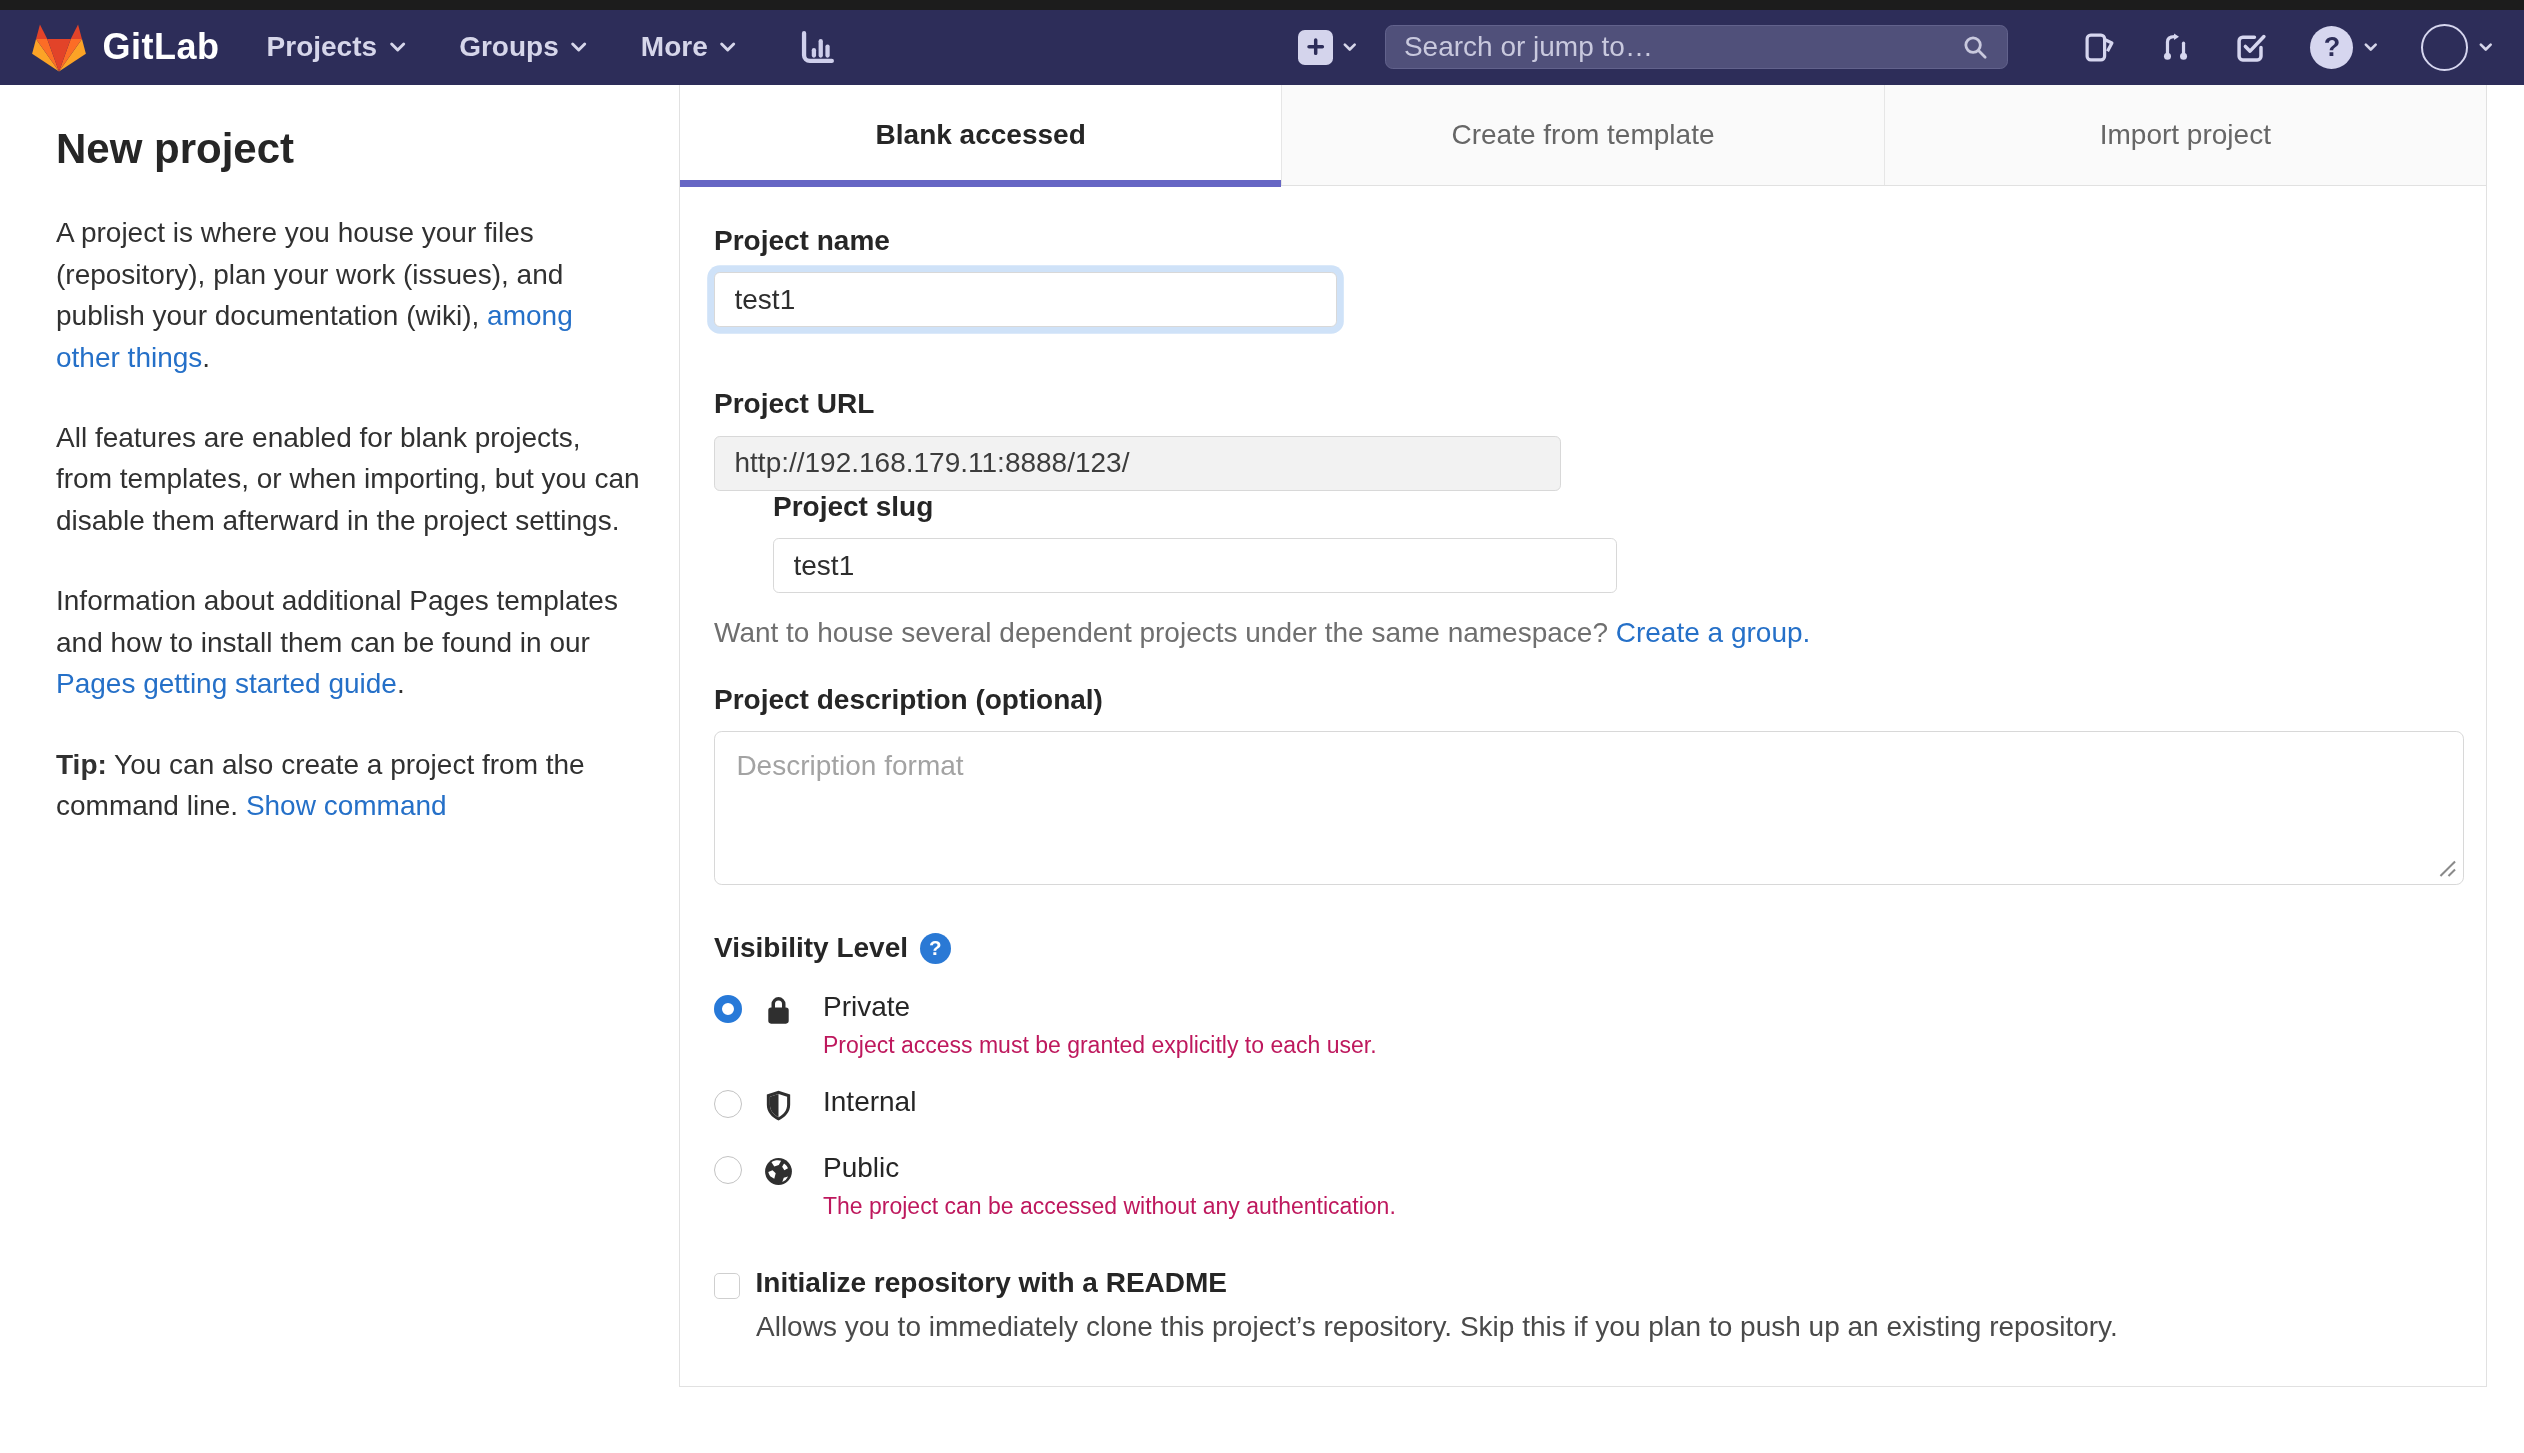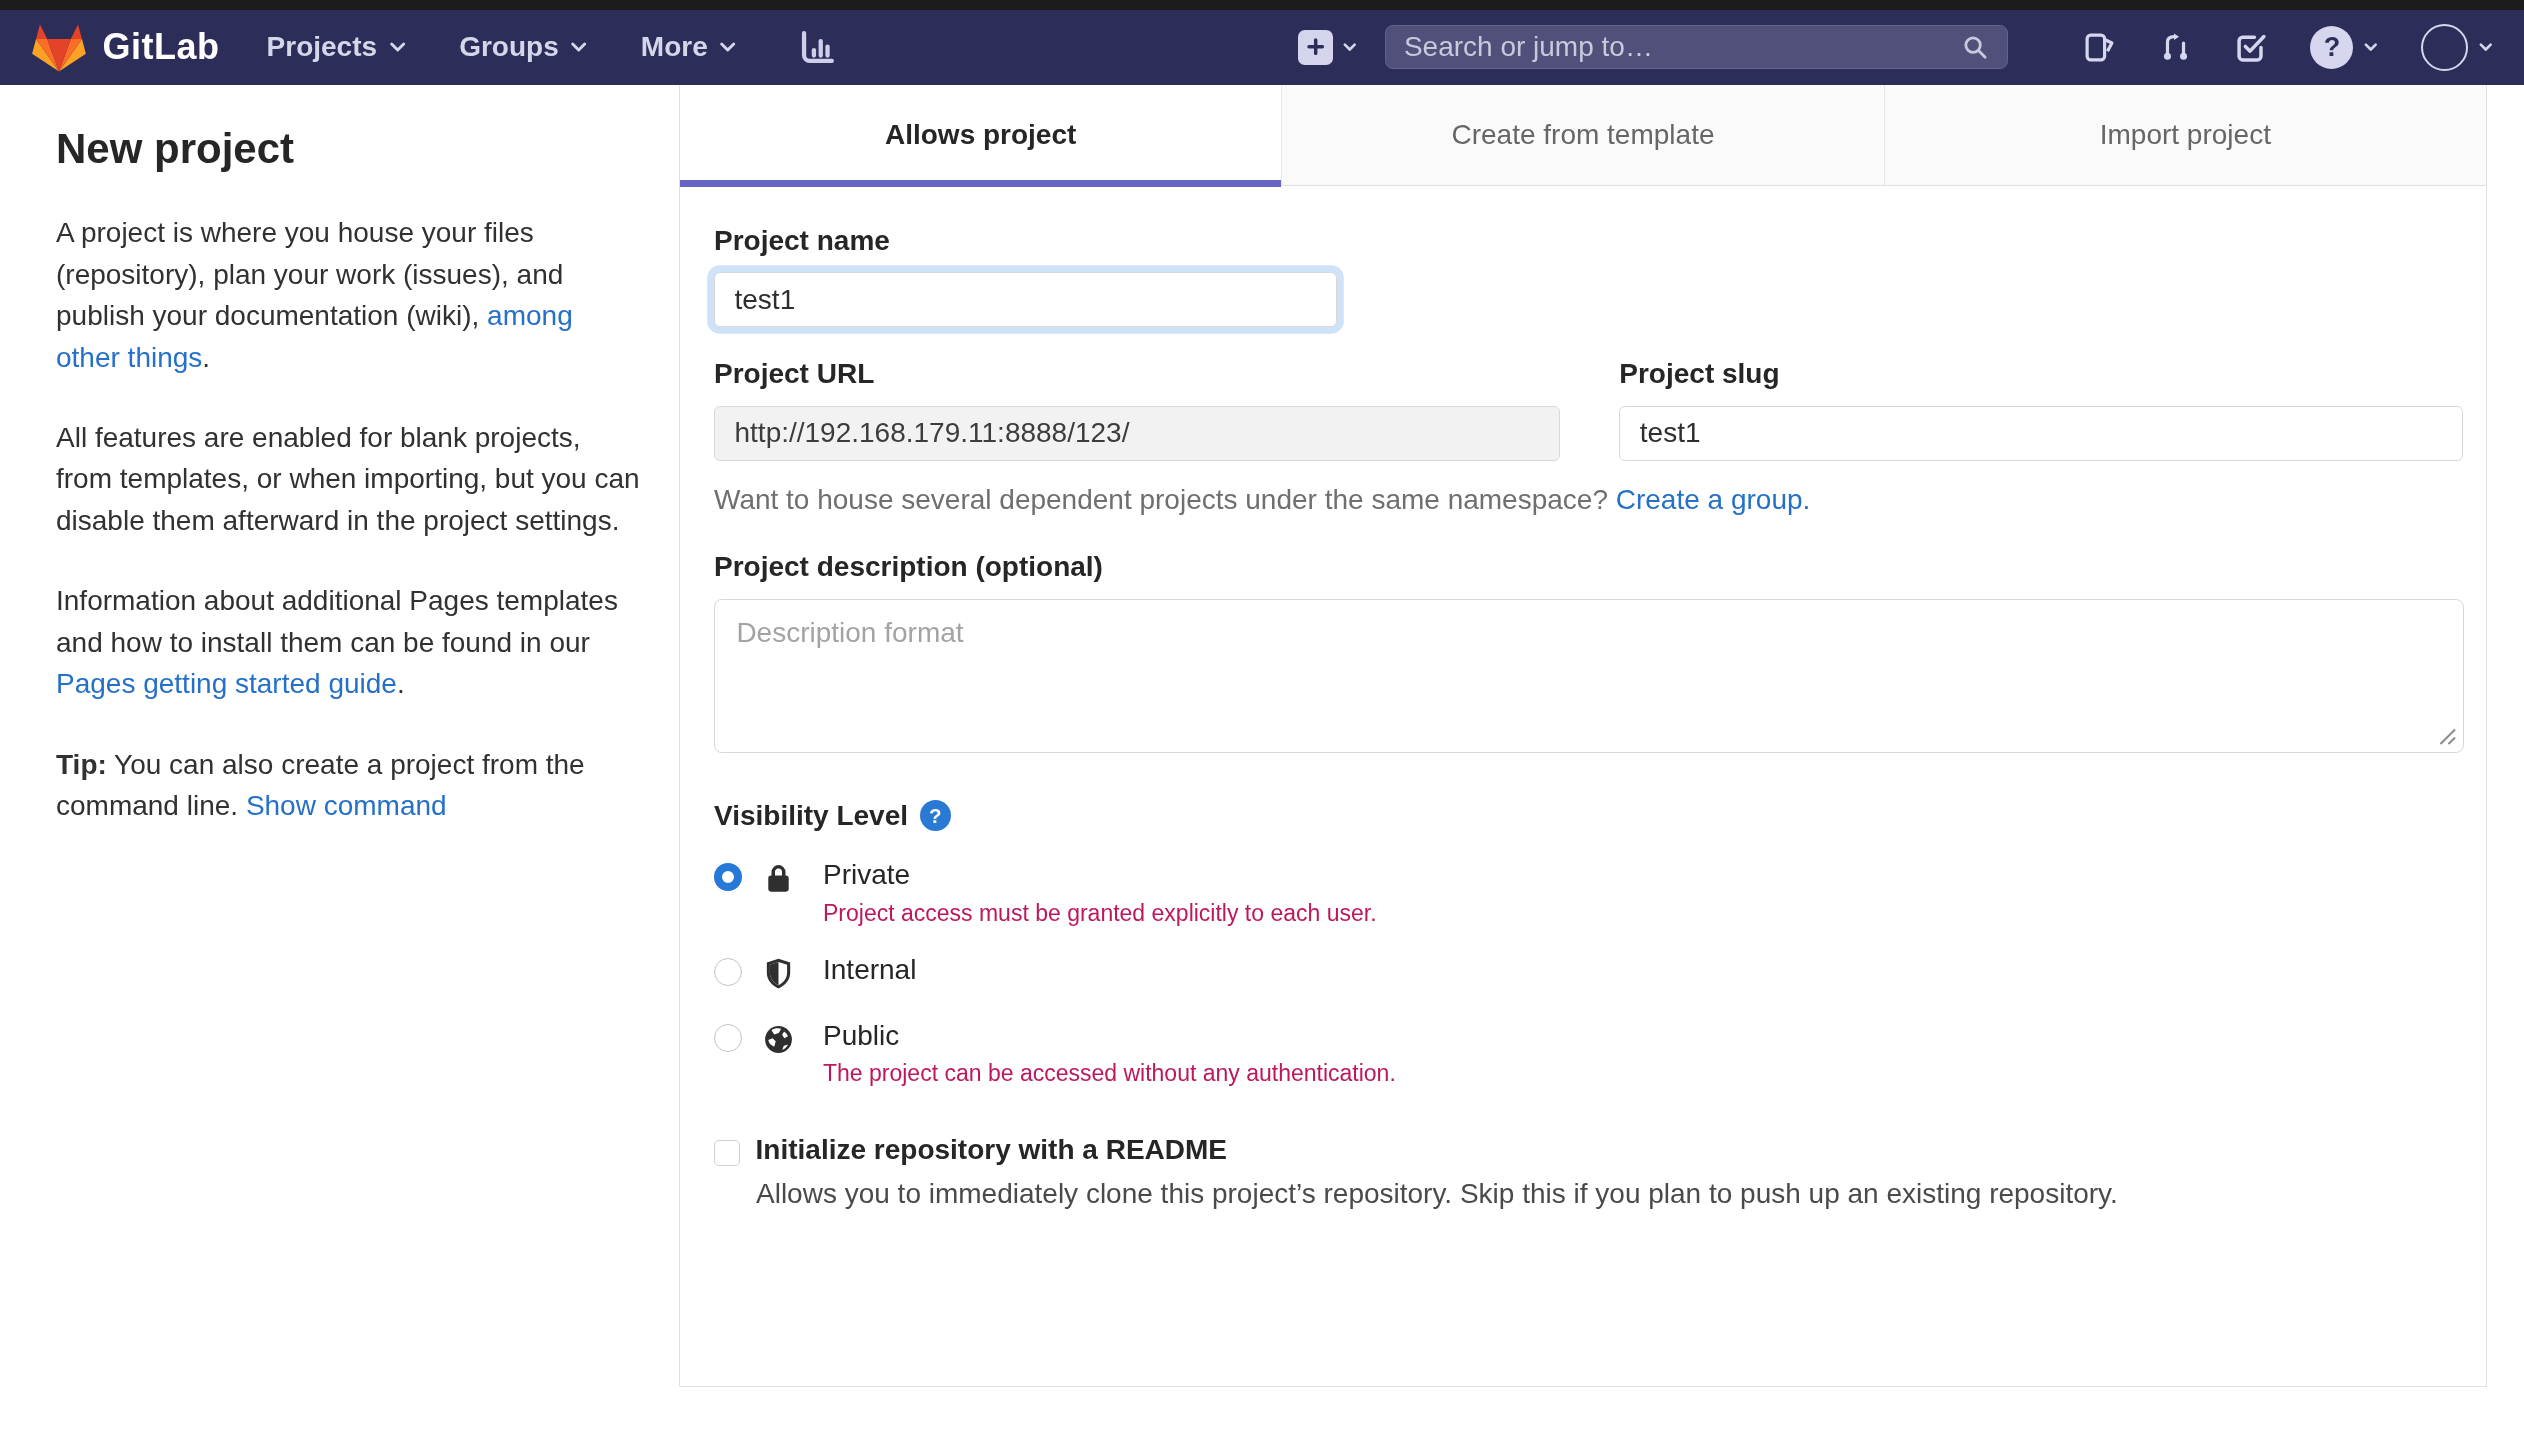--- a/index.html
+++ b/index.html
@@ -64,21 +64,21 @@
   .tab.active { background:#fff; color:#262626; font-weight:700; }
   .tab.active::after { content:''; position:absolute; left:0; right:0; bottom:-1.9px;
     height:6.8px; background:#6666c4; }
 
   .form { padding:39px 23.4px 0 34px; }
   .f-label { font-size:28px; font-weight:700; color:#262626; margin-bottom:15.6px; }
   input.text { height:55px; border:1.9px solid #d8d8d8; border-radius:5.8px;
     font-size:28px; color:#2e2e2e; padding:0 19.5px; font-family:inherit; outline:none; }
   .name-input { width:623px; height:56px; border:1.9px solid #74a8e6; border-radius:7.8px;
     box-shadow:0 0 0 6.8px #cfe2f8; }
-  .row2 { display:flex; margin-top:31px; }
+  .row2 { display:flex; margin-top:61px;flex-direction:column; }
   .col-url { width:847px; }
   .col-slug { width:844px; margin-left:59px; }
   .col-url input { width:100%; background:#f2f2f2; color:#3c3c3c; }
   .col-slug input { width:100%; }
   .hint { margin-top:23.4px; font-size:28px; color:#6f6f6f; }
 
   .desc-block { margin-top:35px; position:relative; }
   textarea.desc { width:1750px; height:154px; border:1.9px solid #d8d8d8; border-radius:7.8px;
     font-size:28px; padding:17.5px 21.4px; color:#2e2e2e; font-family:inherit; resize:none; outline:none; }
   textarea.desc::placeholder { color:#a3a3a3; opacity:1; }
@@ -216,21 +216,21 @@
   <aside class="sidebar">
     <h1>New project</h1>
     <p><span>A project is where you house your files (repository), plan your work (issues), and publish your documentation (wiki), </span><a class="link">among other things</a><span>.</span></p>
     <p><span>All features are enabled for blank projects, from templates, or when importing, but you can disable them afterward in the project settings.</span></p>
     <p><span>Information about additional Pages templates and how to install them can be found in our </span><a class="link">Pages getting started guide</a><span>.</span></p>
     <p><span class="bold">Tip:</span><span> You can also create a project from the command line. </span><a class="link">Show command</a></p>
   </aside>
 
   <main class="main-panel">
     <div class="tabs">
-      <div class="tab active">Allows project</div>
+      <div class="tab active">Blank accessed</div>
       <div class="tab">Create from template</div>
       <div class="tab">Import project</div>
     </div>
 
     <div class="form">
       <div class="f-label">Project name</div>
       <input class="text name-input" value="test1" style="">
 
       <div class="row2">
         <div class="col-url">

